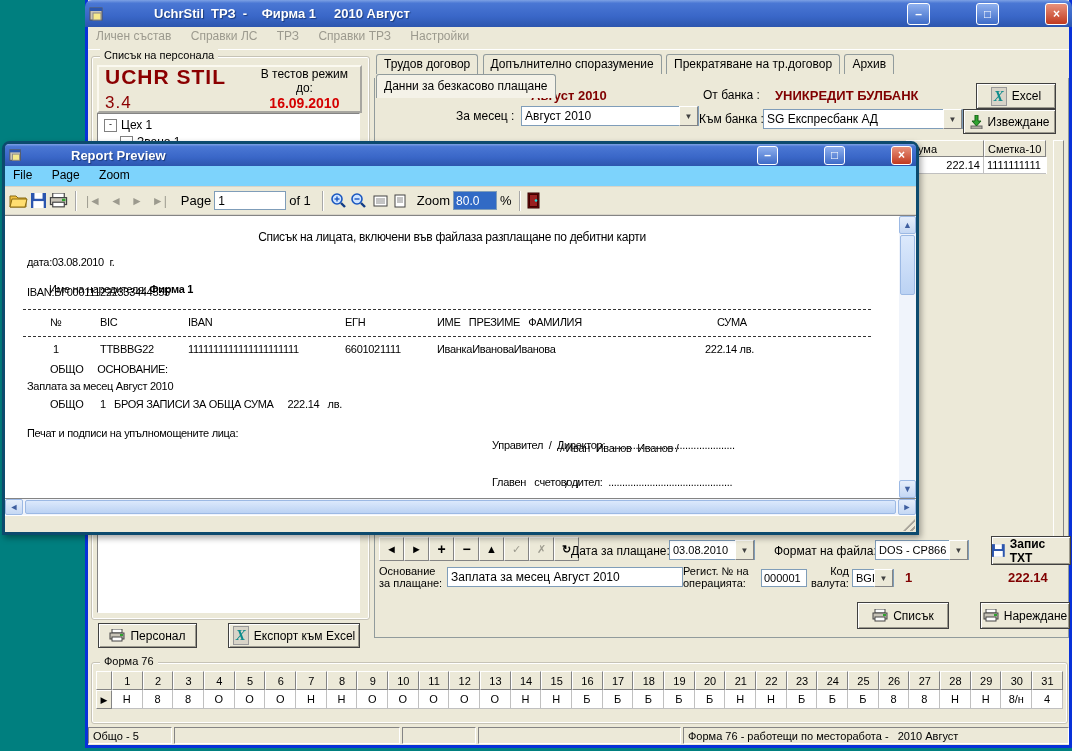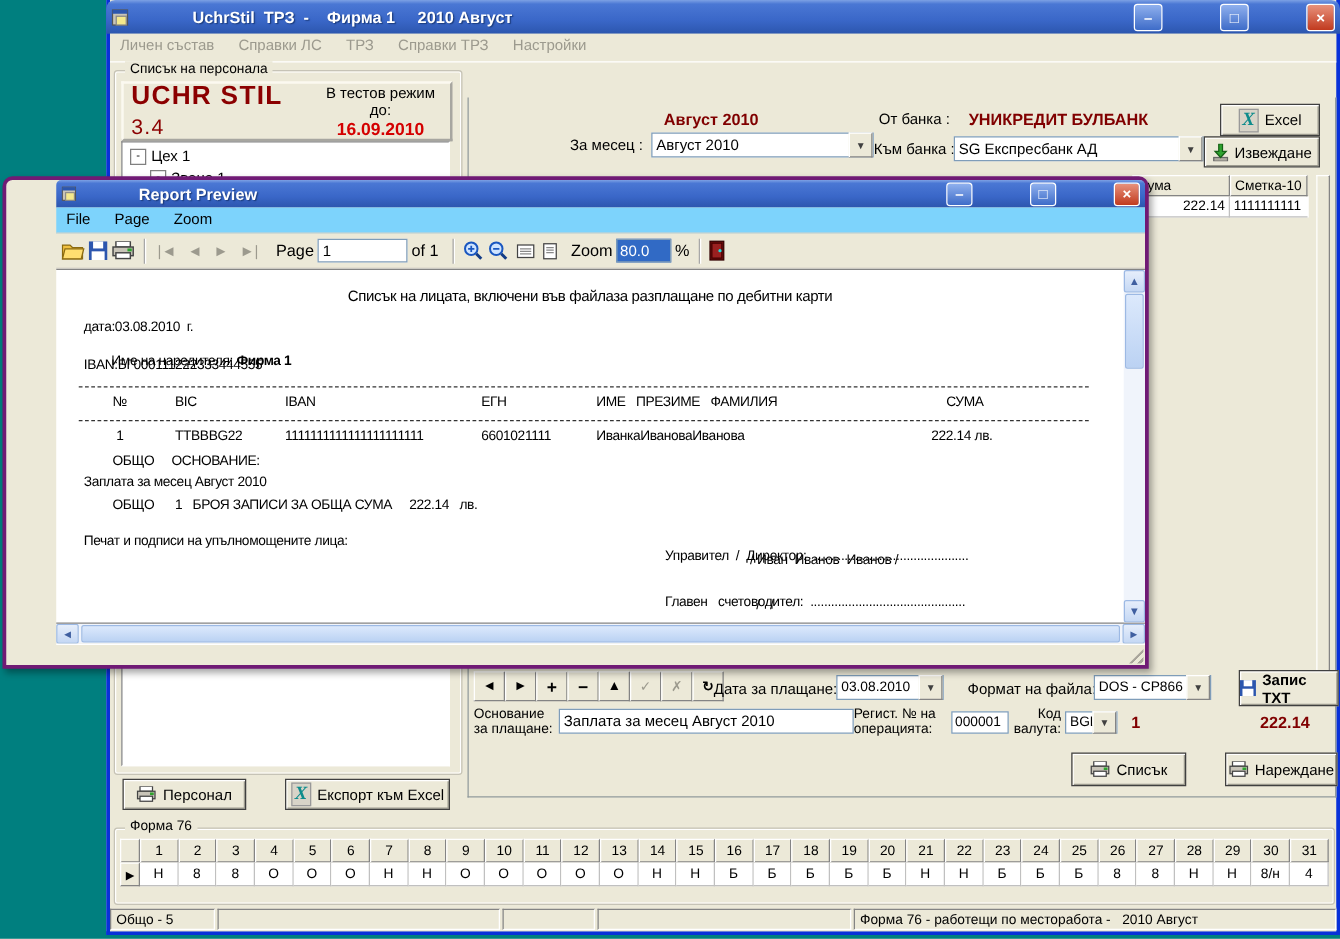--- a/index.html
+++ b/index.html
@@ -115,20 +115,27 @@
       <rect x="3" y="8" width="10" height="4" fill="#fff" stroke="#444"></rect>
       <rect x="11" y="5" width="3" height="2" fill="#2FA32F"></rect>
     </svg>
     <span>Персонал</span>
   </div>
   <div class="btn abs" style="left:140px;top:623px;width:130px;height:23px;">
     <span style="font-family:'Liberation Serif',serif;font-weight:bold;font-style:italic;color:#0E8C8C;font-size:15px;background:#D8D4C8;padding:0 2px;border:1px solid #999;">X</span>
     <span>Експорт към Excel</span>
   </div>
 
+  <div class="abs" style="left:288px;top:54px;width:693px;height:24px;border-bottom:1px solid #919B9C;">
+    <span class="tab">Трудов договор</span>
+    <span class="tab">Допълнително споразумение</span>
+    <span class="tab">Прекратяване на тр.договор</span>
+    <span class="tab">Архив</span>
+    <span class="tab active">Данни за безкасово плащане</span>
+  </div>
 
   <div class="abs" style="left:286px;top:78px;width:695px;height:560px;background:#ECE9D8;border:1px solid #919B9C;border-top:none;box-sizing:border-box;">
 
 
     <div class="abs maroon" style="left:156px;top:10px;font-size:13px;">Август 2010</div>
     <div class="abs" style="left:81px;top:31px;">За месец :</div>
     <div class="abs combo" style="left:146px;top:28px;width:178px;">
       <span class="cv">Август 2010</span>
       <span class="ca">▼</span>
     </div>
@@ -306,22 +313,22 @@
 
   <div class="abs" style="left:0;top:726px;width:981px;height:19px;display:flex;align-items:flex-start;background:#ECE9D8;padding-top:1px;box-sizing:border-box;">
     <span class="sb-panel" style="width:84px;">Общо - 5</span>
     <span class="sb-panel" style="width:226px;"></span>
     <span class="sb-panel" style="width:74px;"></span>
     <span class="sb-panel" style="width:203px;"></span>
     <span class="sb-panel pre" style="flex:1;margin-right:0;">Форма 76 - работещи по месторабота -   2010 Август</span>
   </div>
 </div>
 
-<div class="abs" style="left:2px;top:141px;width:917px;height:394px;z-index:10;border:3px solid #701a75;border-radius:8px 8px 0 0;
-            background:#ECE9D8;box-sizing:border-box;display:flex;flex-direction:column;box-shadow:2px 3px 6px rgba(0,0,0,.35);padding-left:40px;">
+<div class="abs" style="left:2px;top:141px;width:917px;height:394px;z-index:10;border:3px solid #0c4a6e;border-radius:8px 8px 0 0;
+            background:#ECE9D8;box-sizing:border-box;display:flex;flex-direction:column;box-shadow:2px 3px 6px rgba(0,0,0,.35);">
 
   <div class="titlebar" style="height:22px;border-radius:4px 4px 0 0;flex:0 0 22px;">
     <svg width="14" height="14" viewBox="0 0 16 16" style="margin-right:4px;">
       <rect x="1" y="2" width="12" height="12" fill="#C8C4B8" stroke="#555"></rect>
       <rect x="1" y="2" width="12" height="3" fill="#2C56AE"></rect>
       <rect x="4" y="7" width="8" height="7" fill="#F5E98C" stroke="#888"></rect>
     </svg>
     <span style="text-shadow:1px 1px 1px #1A3A7A;">Report Preview</span>
     <span style="flex:1"></span>
     <span class="wbtn" style="width:19px;height:17px;">–</span>

